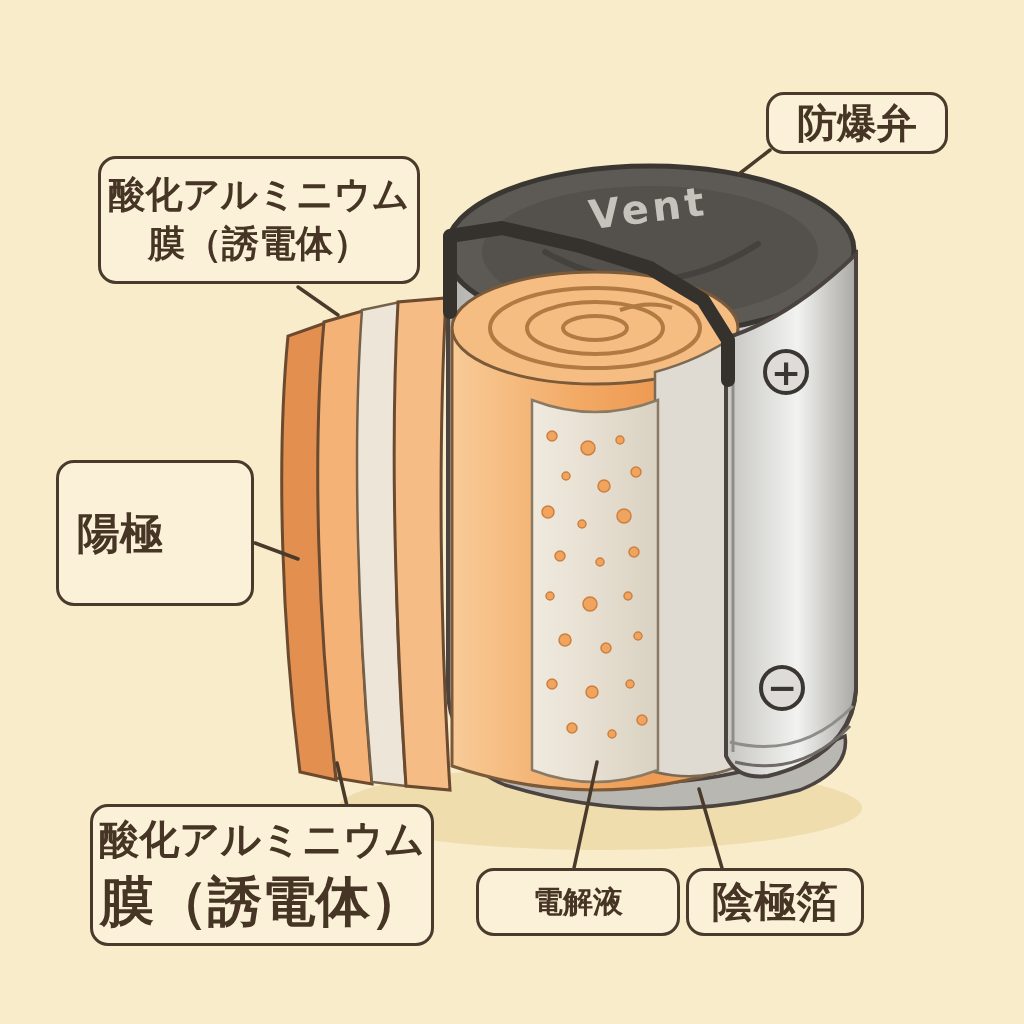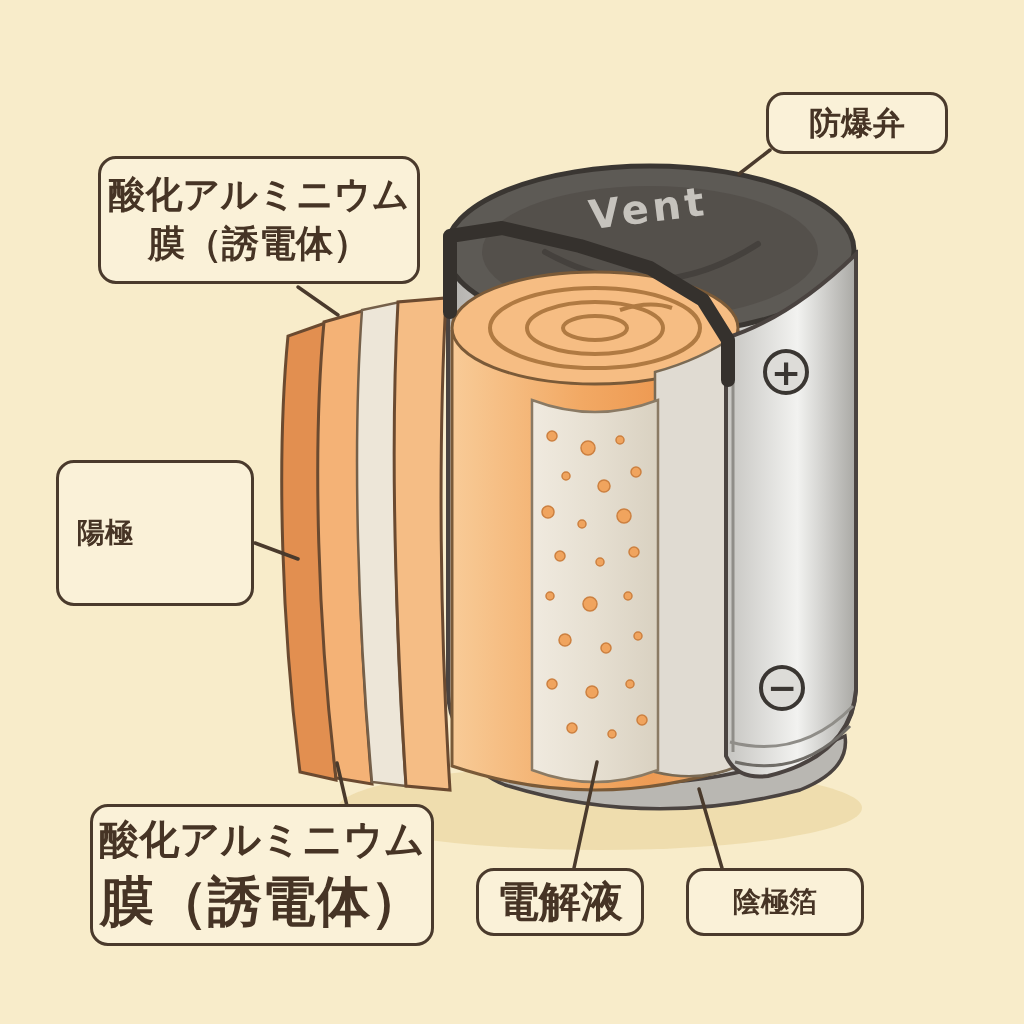--- a/index.html
+++ b/index.html
@@ -10,27 +10,27 @@
   }
   #stage{position:relative;width:1024px;height:1024px;background:#f8ecca;}
   #scene{position:absolute;left:0;top:0;width:1024px;height:1024px;}
   .callout{
     position:absolute;box-sizing:border-box;
     border:3.5px solid #4a3a2c;border-radius:18px;
     background:#faf1d8;color:#463425;
     display:flex;flex-direction:column;align-items:center;justify-content:center;
     line-height:1.32;font-weight:600;text-align:center;
   }
-  #label-vent{left:766px;top:92px;width:182px;height:62px;font-size:32px;}
+  #label-vent{left:766px;top:92px;width:182px;height:62px;font-size:40px;}
   #label-oxide-top{left:98px;top:156px;width:322px;height:128px;font-size:37px;}
-  #label-anode{left:56px;top:460px;width:198px;height:146px;font-size:28px;align-items:flex-start;padding-left:18px;text-align:left;}
+  #label-anode{left:56px;top:460px;width:198px;height:146px;font-size:43px;align-items:flex-start;padding-left:18px;text-align:left;}
   #label-oxide-bottom{left:90px;top:804px;width:344px;height:142px;font-size:40px;}
   #label-oxide-bottom .big{font-size:54px;font-weight:700;}
-  #label-electrolyte{left:476px;top:868px;width:168px;height:68px;font-size:42px;}
-  #label-cathode{left:686px;top:868px;width:178px;height:68px;font-size:28px;}
+  #label-electrolyte{left:476px;top:868px;width:204px;height:68px;font-size:30px;}
+  #label-cathode{left:686px;top:868px;width:178px;height:68px;font-size:42px;}
 </style>
 </head>
 <body>
 
 <div id="stage">
 
   <svg id="scene" viewBox="0 0 1024 1024" xmlns="http://www.w3.org/2000/svg">
     <defs>
       <linearGradient id="silverH" x1="0" y1="0" x2="1" y2="0">
         <stop offset="0" stop-color="#b3b1ad"></stop>

